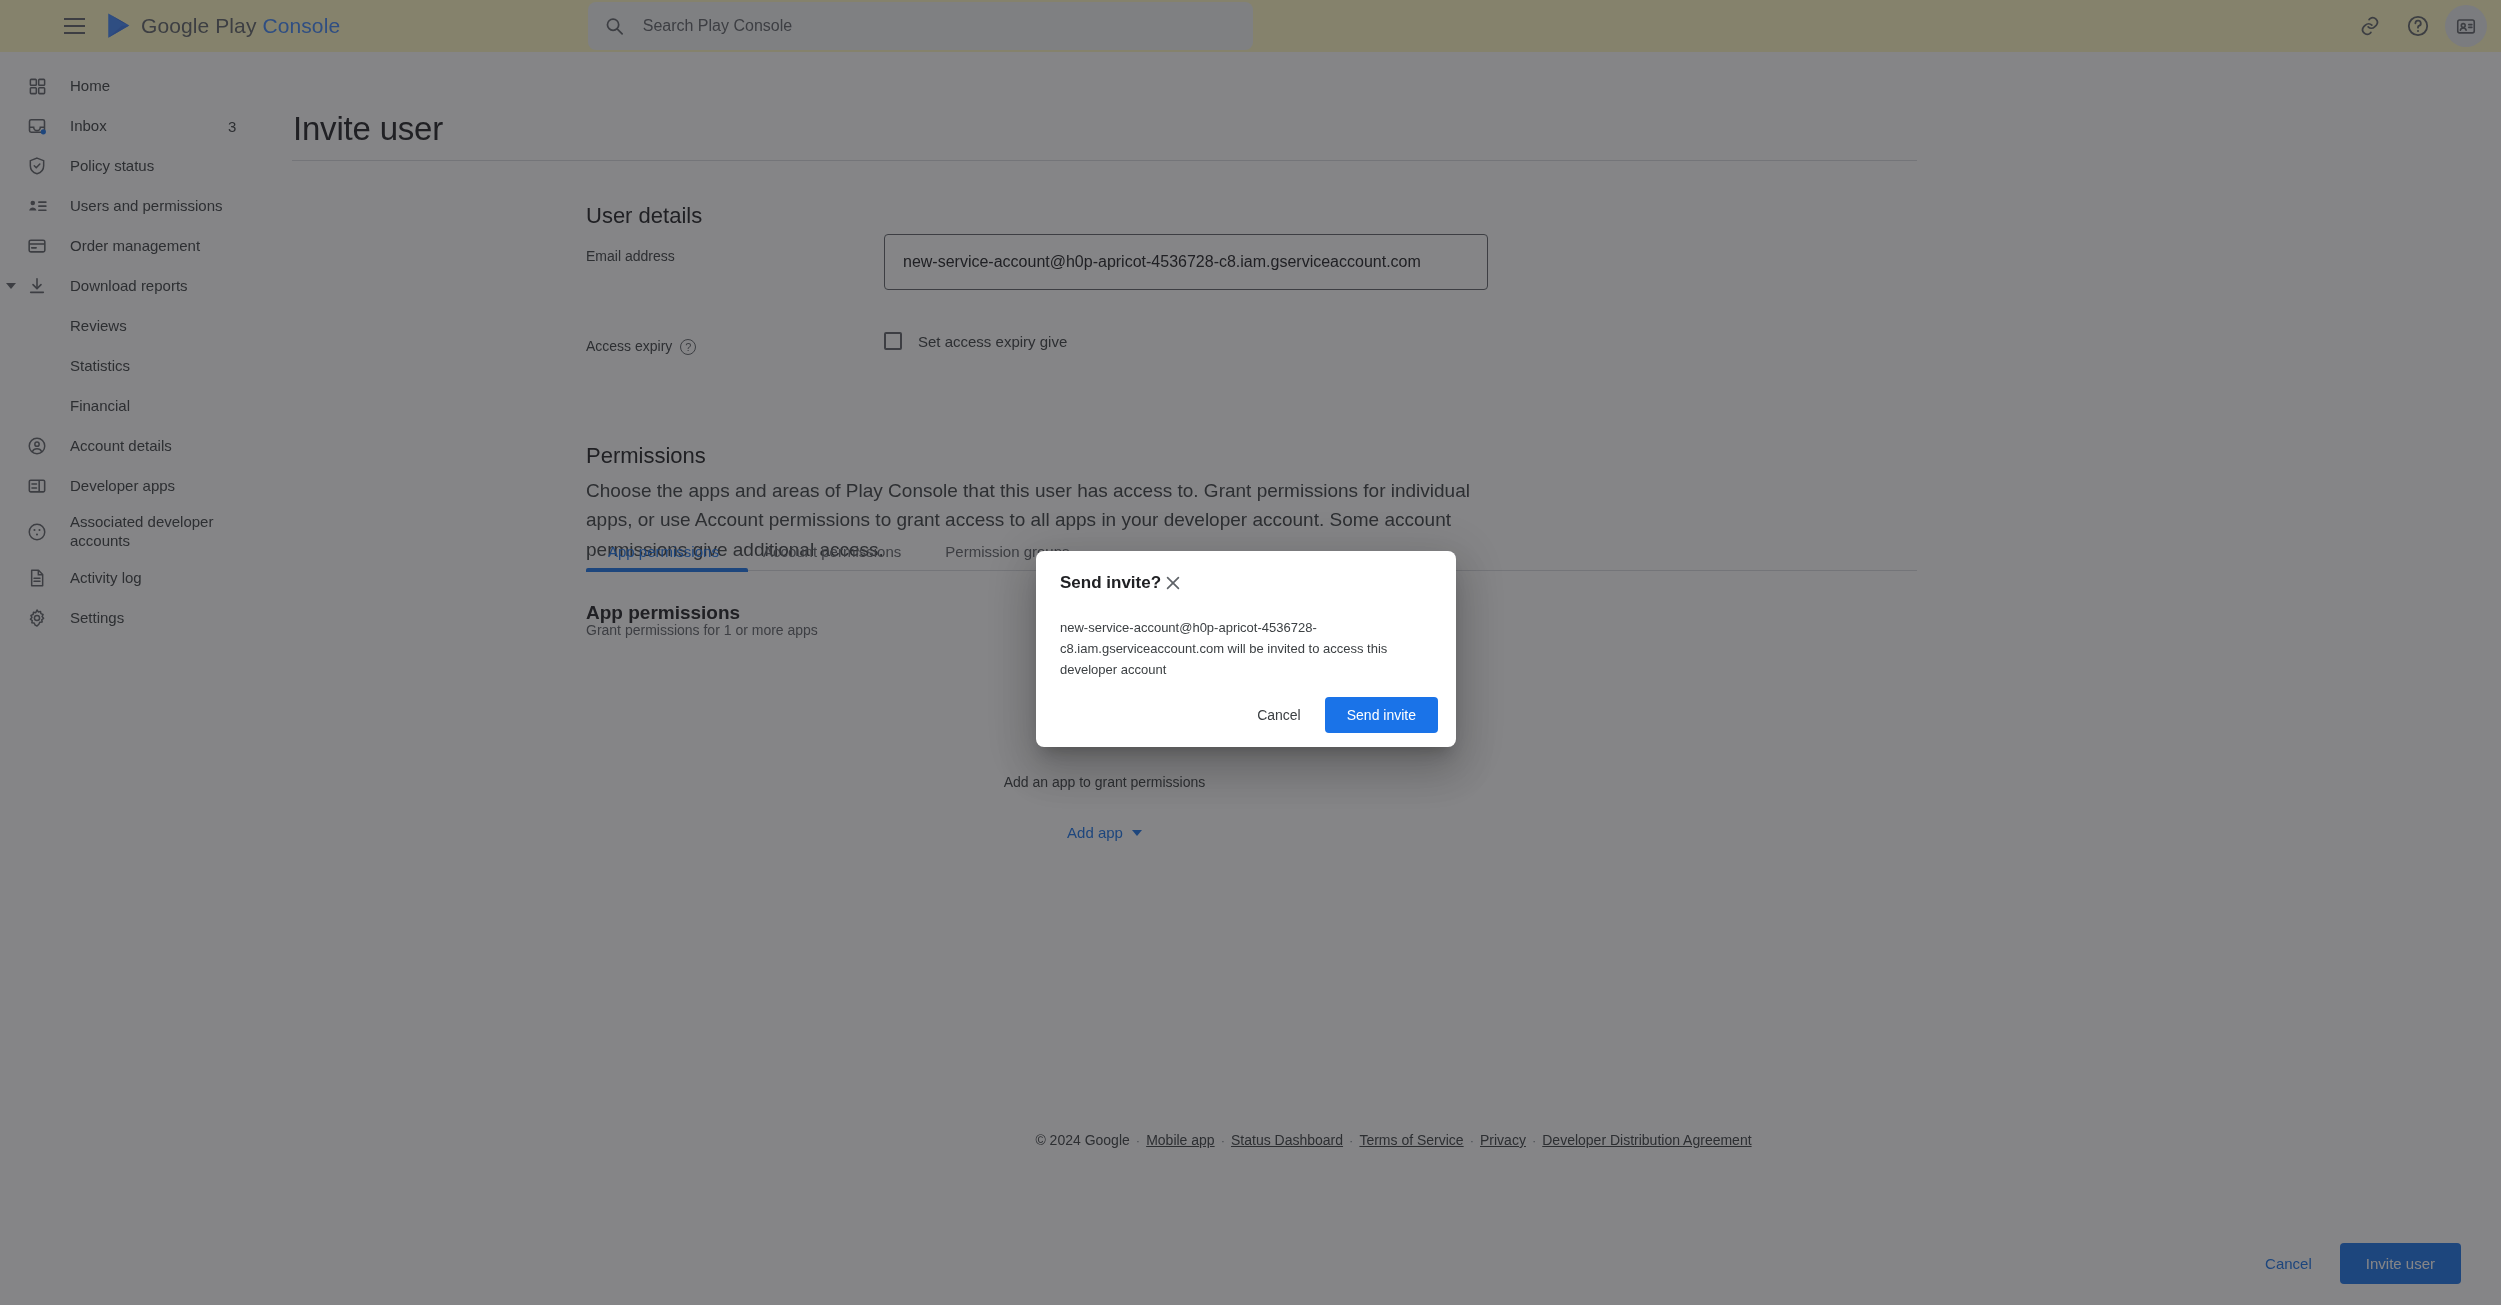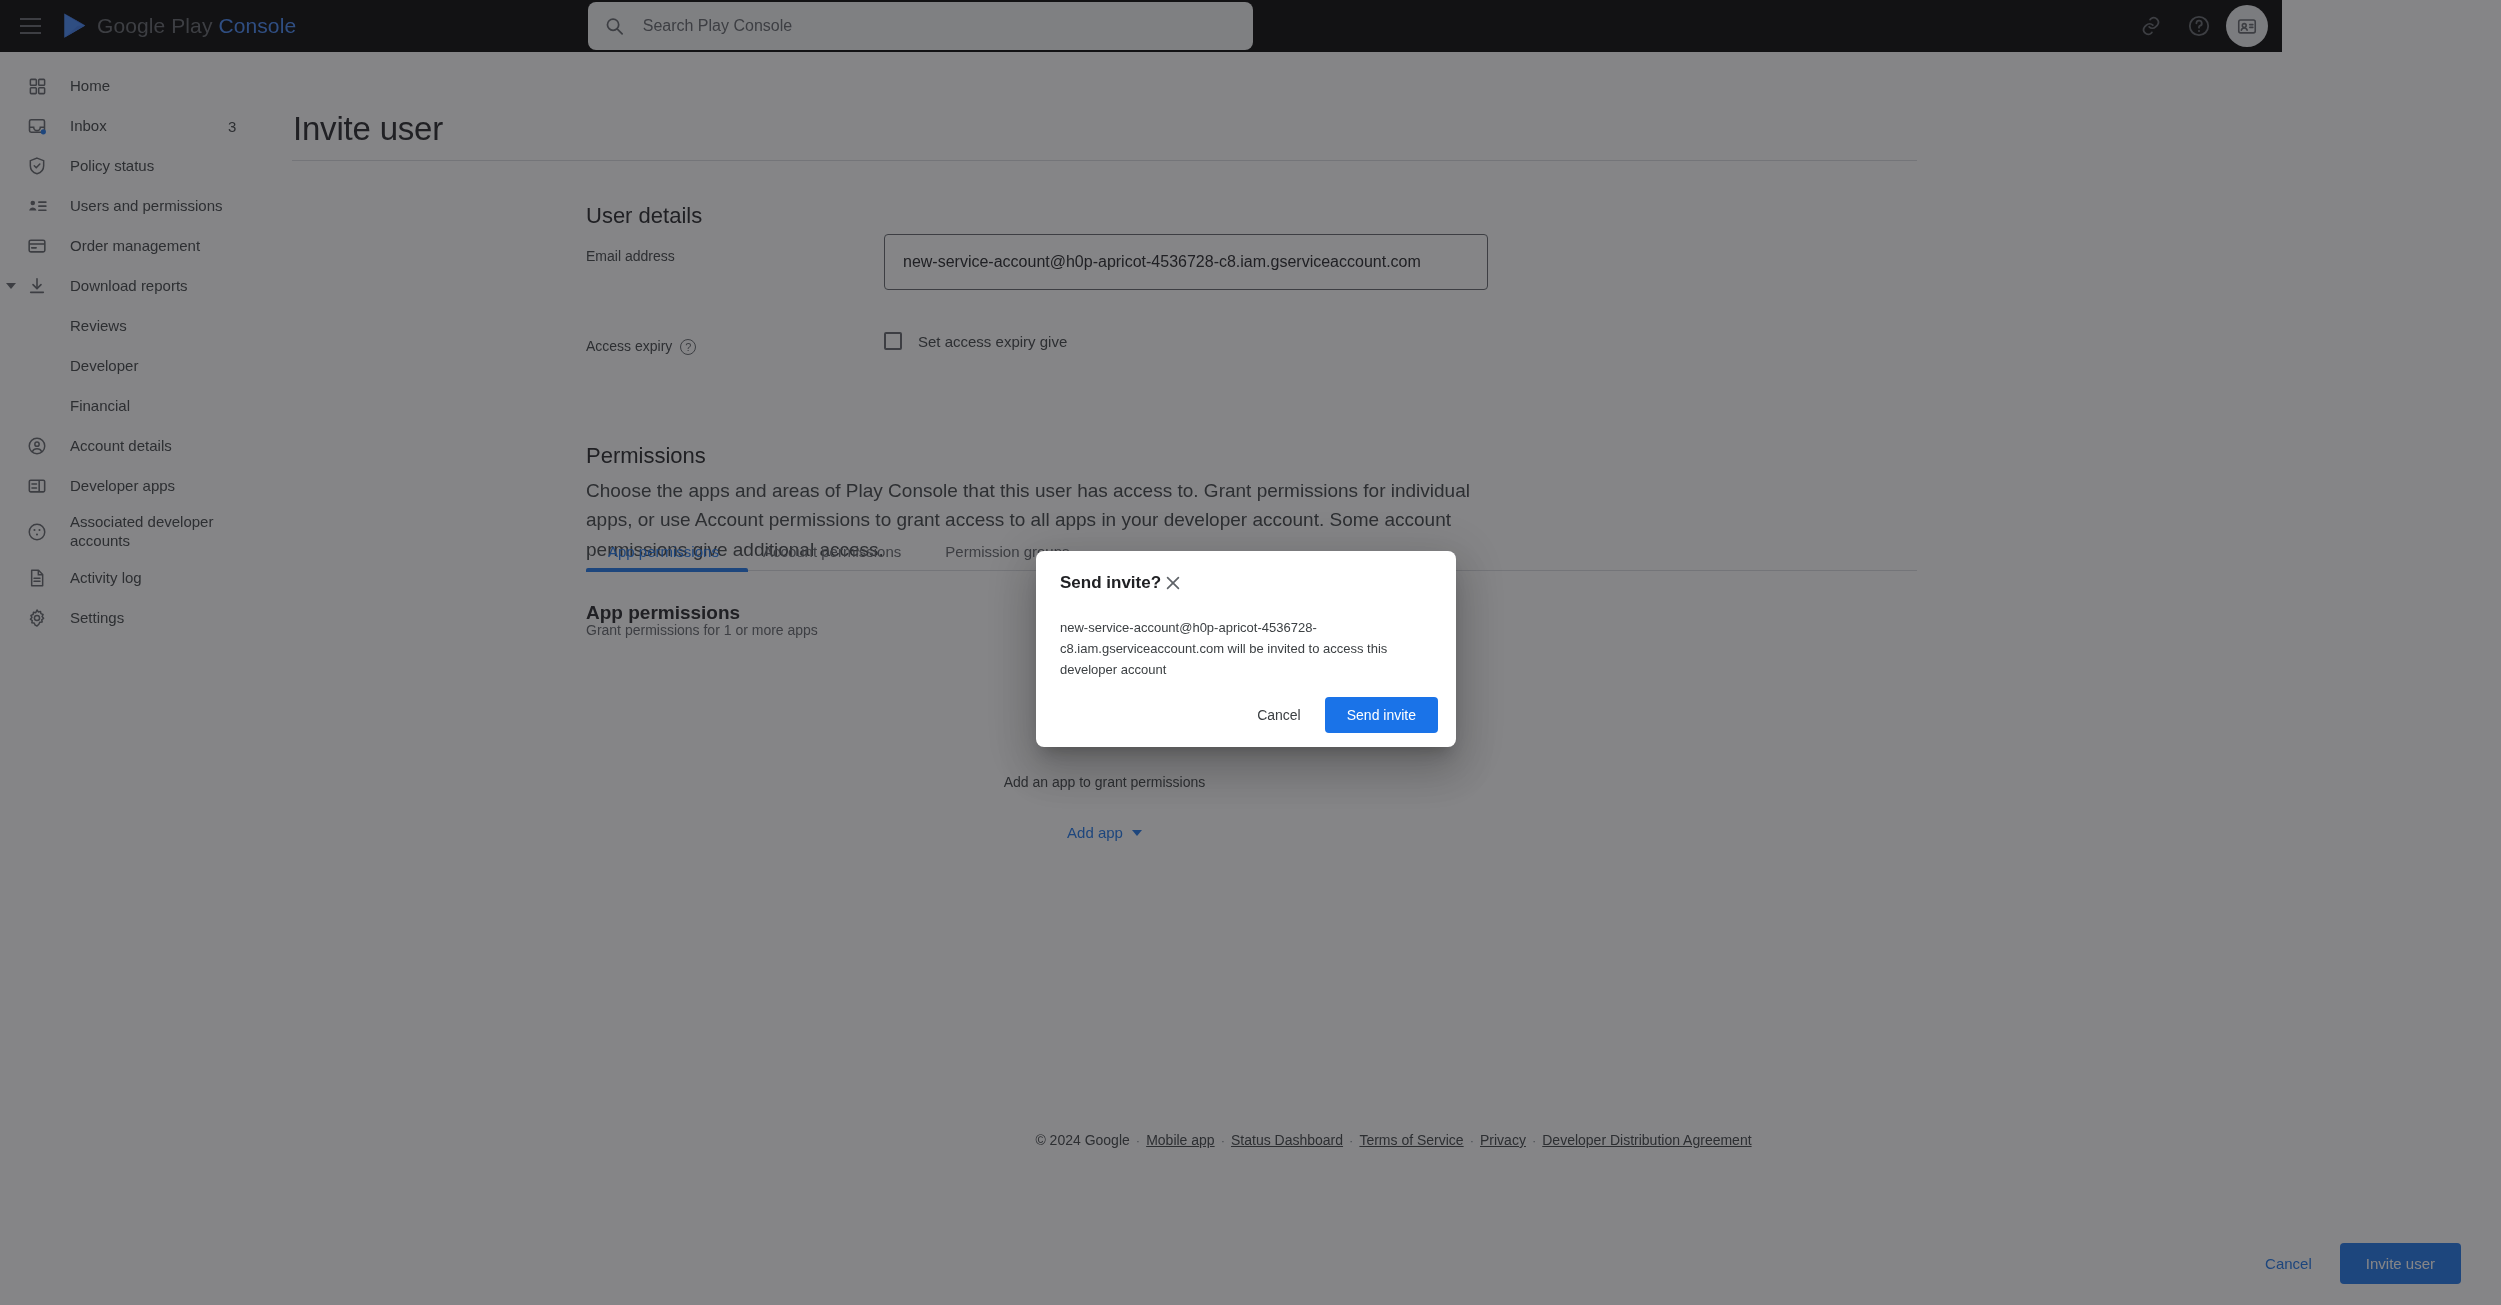--- a/index.html
+++ b/index.html
@@ -15,24 +15,25 @@
   
   #page-root {
     position: absolute; inset: 0;
     width: 2501px; height: 1305px;
     background: #ffffff;
   }
 
   
   .topbar {
     position: absolute; top: 0; left: 0;
-    width: 2282px; height: 52px;
+    width: 2501px; height: 52px;
     display: flex; align-items: center;
-    background: #000000;
+    background: #fef9c3;
     z-index: 5;
+    padding-left: 44px;
   }
   .hamburger {
     width: 40px; height: 40px; margin-left: 10px;
     display: flex; flex-direction: column; justify-content: center;
     align-items: center; gap: 5px; cursor: pointer; border-radius: 50%;
   }
   .hamburger span { display:block; width: 21px; height: 2px; background: #5f6368; }
 
   .brand { display: flex; align-items: center; margin-left: 12px; gap: 9px; cursor: pointer;}
   .brand-logo { width: 26px; height: 28px; display:block; }
@@ -419,21 +420,21 @@
       <span class="nav-label">Download reports</span>
     </div>
 
     <div class="nav-item">
       <span class="nav-icon blank"></span>
       <span class="nav-label">Reviews</span>
     </div>
 
     <div class="nav-item">
       <span class="nav-icon blank"></span>
-      <span class="nav-label">Developer</span>
+      <span class="nav-label">Statistics</span>
     </div>
 
     <div class="nav-item">
       <span class="nav-icon blank"></span>
       <span class="nav-label">Financial</span>
     </div>
 
     <div class="nav-item">
       <span class="nav-icon">
         <svg width="20" height="20" viewBox="0 0 24 24" fill="none" stroke="#5f6368" stroke-width="1.8">

